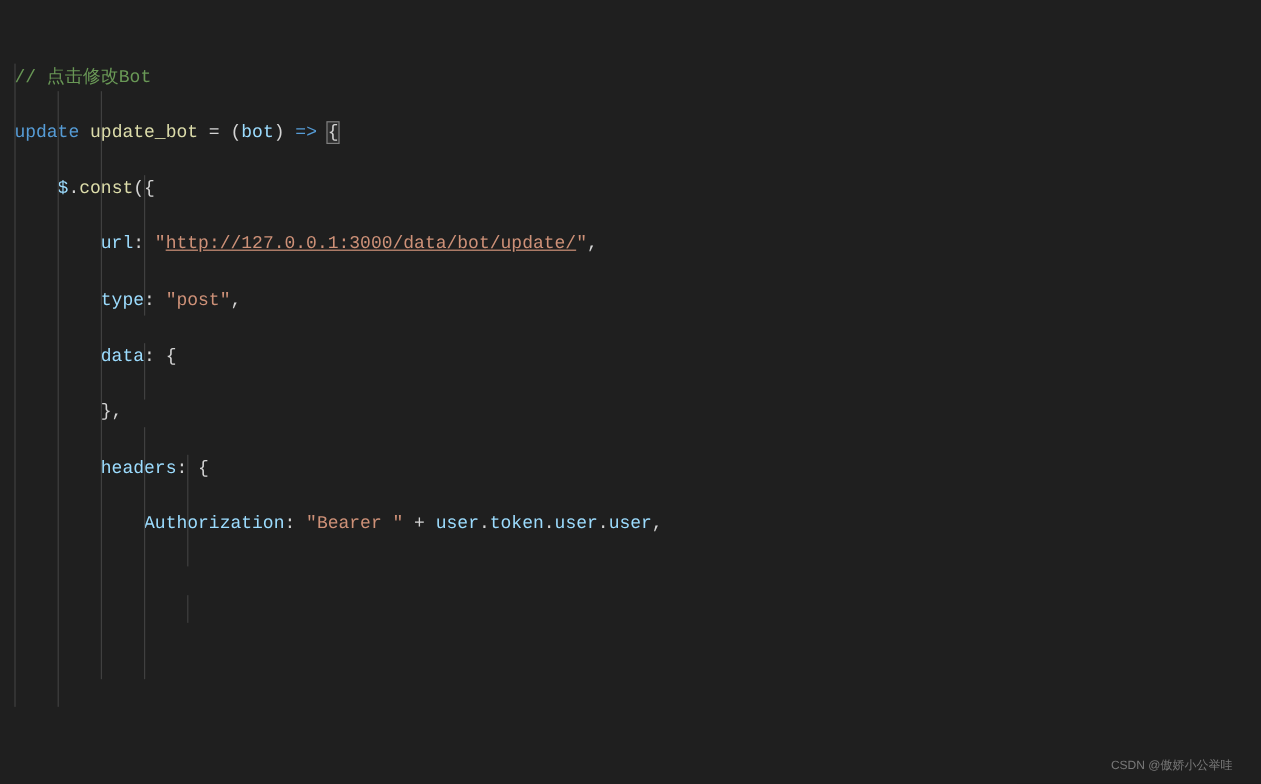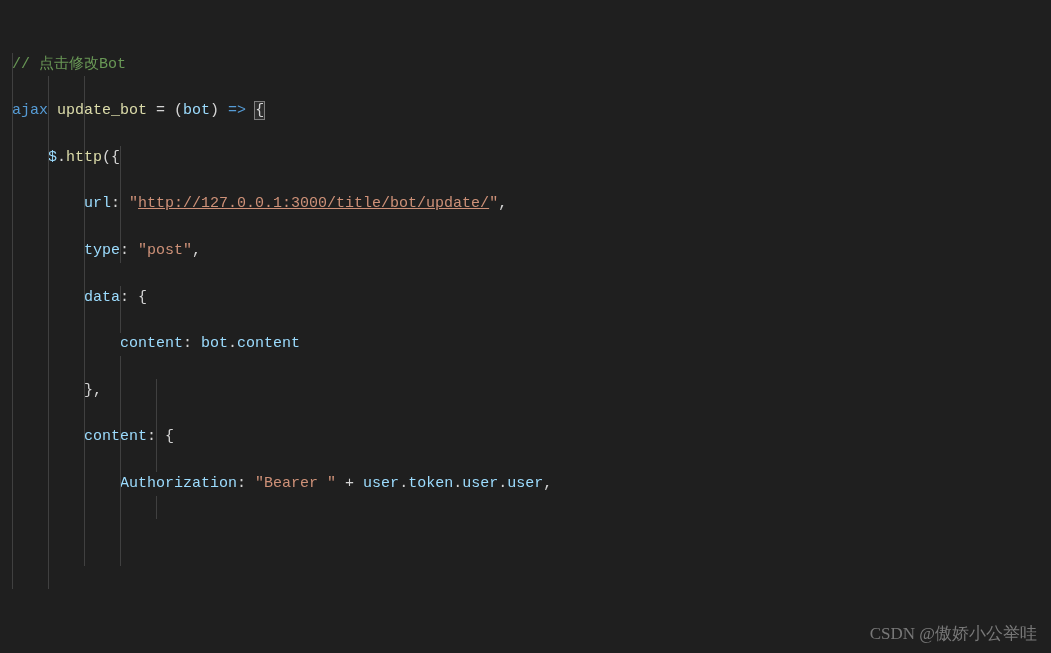--- a/index.html
+++ b/index.html
@@ -42,25 +42,25 @@
   .c-op{color:var(--operator);}
   .brace-sel{
     border:1px solid var(--border-sel);
     background:#2d2d2d;
     padding:0 0;
     margin:-1px;
   }
   .line{display:block;}
   .watermark{
     position:absolute;
-    right:14px;
+    right:24px;
     bottom:8px;
     color:var(--watermark);
-    font-family:Liberation Serif, serif;
-    font-size:17px;
+    font-family:Liberation Sans, sans-serif;
+    font-size:10px;
     opacity:0.85;
     pointer-events:none;
   }
   
   .guides{
     position:absolute;
     left:12px;top:6px;
     pointer-events:none;
     font-size:15px;line-height:23.3px;
     color:transparent;
@@ -70,28 +70,27 @@
     width:1px;
     background:var(--indent-guide);
   }
 </style>
 </head>
 <body>
 
 <div class="editor">
   <div class="guides" id="guides-layer"><div class="vline" style="left: 0px; top: 46.6px; height: 536px;"></div><div class="vline" style="left: 36px; top: 70px; height: 513px;"></div><div class="vline" style="left: 72px; top: 70px; height: 490px;"></div><div class="vline" style="left: 108px; top: 140px; height: 117px;"></div><div class="vline" style="left: 108px; top: 280px; height: 47px;"></div><div class="vline" style="left: 108px; top: 350px; height: 210px;"></div><div class="vline" style="left: 144px; top: 373px; height: 93px;"></div><div class="vline" style="left: 144px; top: 490px; height: 23px;"></div></div>
 <span class="line"><span class="c-comment">// 点击修改Bot</span></span>
-<span class="line"><span class="c-kw">ajax</span><span class="c-p"> </span><span class="c-fn">update_bot</span><span class="c-op"> = </span><span class="c-p">(</span><span class="c-id">bot</span><span class="c-p">)</span><span class="c-kw"> =&gt; </span><span class="c-p brace-sel">{</span></span>
-<span class="line">    <span class="c-id">$</span><span class="c-p">.</span><span class="c-fn">http</span><span class="c-p">({</span></span>
-<span class="line">        <span class="c-id">url</span><span class="c-p">: </span><span class="c-str">"</span><span class="c-str-u">http://127.0.0.1:3000/title/bot/update/</span><span class="c-str">"</span><span class="c-p">,</span></span>
+<span class="line"><span class="c-kw">update</span><span class="c-p"> </span><span class="c-fn">update_bot</span><span class="c-op"> = </span><span class="c-p">(</span><span class="c-id">bot</span><span class="c-p">)</span><span class="c-kw"> =&gt; </span><span class="c-p brace-sel">{</span></span>
+<span class="line">    <span class="c-id">$</span><span class="c-p">.</span><span class="c-fn">const</span><span class="c-p">({</span></span>
+<span class="line">        <span class="c-id">url</span><span class="c-p">: </span><span class="c-str">"</span><span class="c-str-u">http://127.0.0.1:3000/data/bot/update/</span><span class="c-str">"</span><span class="c-p">,</span></span>
 <span class="line">        <span class="c-id">type</span><span class="c-p">: </span><span class="c-str">"post"</span><span class="c-p">,</span></span>
 <span class="line">        <span class="c-id">data</span><span class="c-p">: {</span></span>
-<span class="line">            <span class="c-id">content</span><span class="c-p">: </span><span class="c-id">bot</span><span class="c-p">.</span><span class="c-id">content</span></span>
 <span class="line">        <span class="c-p">},</span></span>
-<span class="line">        <span class="c-id">content</span><span class="c-p">: {</span></span>
+<span class="line">        <span class="c-id">headers</span><span class="c-p">: {</span></span>
 <span class="line">            <span class="c-id">Authorization</span><span class="c-p">: </span><span class="c-str">"Bearer "</span><span class="c-op"> + </span><span class="c-id">user</span><span class="c-p">.</span><span class="c-id">token</span><span class="c-p">.</span><span class="c-id">user</span><span class="c-p">.</span><span class="c-id">user</span><span class="c-p">,</span></span>
 
 
 
 
 
 
 
 
 

